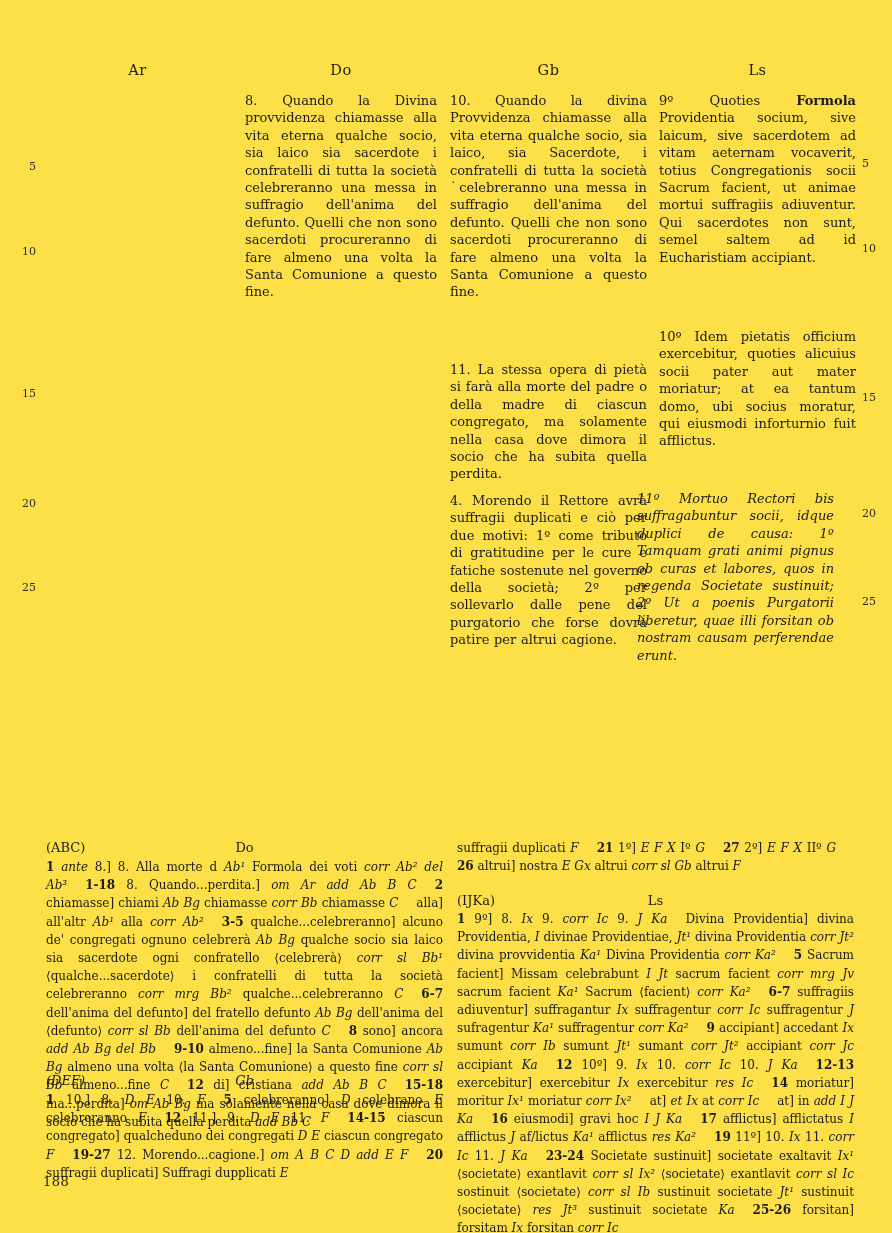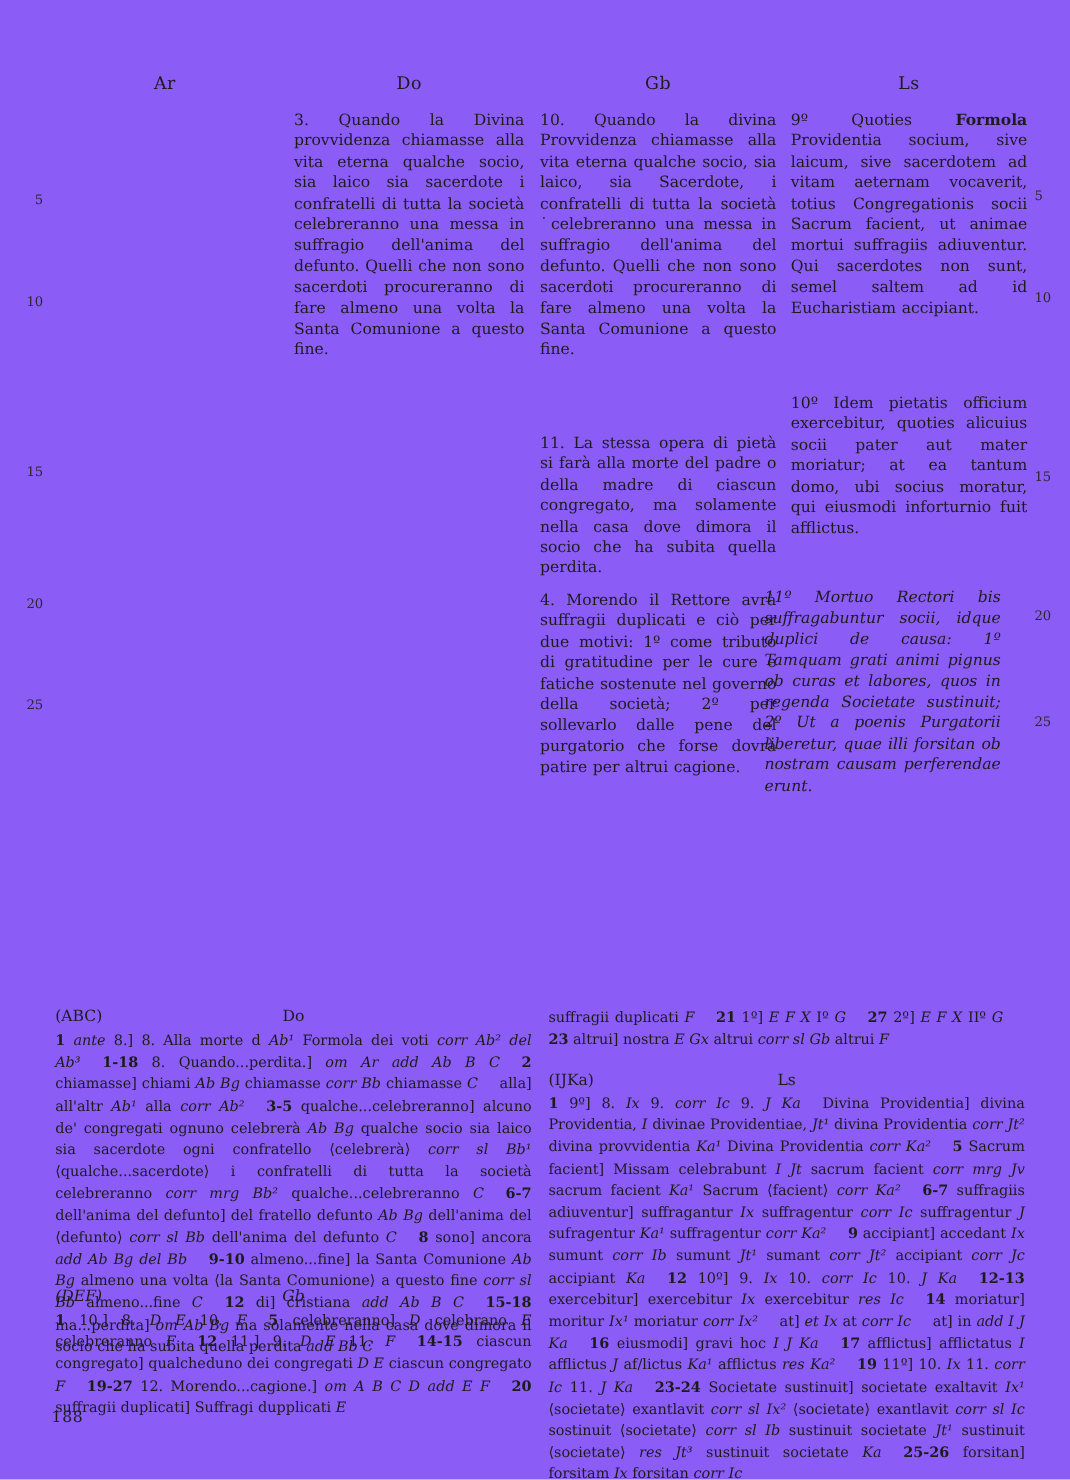--- a/index.html
+++ b/index.html
@@ -1,19 +1,19 @@
 <!DOCTYPE html>
 <html><head>
 <meta charset="utf-8">
 <style>
   html,body{margin:0;padding:0;background:#e8e8e8;}
   .page{
     position:relative;
     width:892px;height:1233px;
-    background:#8b5cf6;
+    background:#fde047;
     font-family:"DejaVu Serif", serif;
     color:#1c1c1c;
     overflow:hidden;
   }
   .colhead{
     position:absolute;top:62px;
     font-size:14.5px;letter-spacing:.5px;text-align:center;
   }
   .para{
     position:absolute;
@@ -60,21 +60,21 @@
   <span class="lineno left" style="left:12px;top:387px;">15</span>
   <span class="lineno left" style="left:12px;top:497px;">20</span>
   <span class="lineno left" style="left:12px;top:581px;">25</span>
 
   <span class="lineno right" style="left:862px;top:157px;">5</span>
   <span class="lineno right" style="left:862px;top:242px;">10</span>
   <span class="lineno right" style="left:862px;top:391px;">15</span>
   <span class="lineno right" style="left:862px;top:507px;">20</span>
   <span class="lineno right" style="left:862px;top:595px;">25</span>
 
-  <div class="para" style="left:245px;top:92px;width:192px;">3. Quando la Divina provvidenza chiamasse alla vita eterna qualche socio, sia laico sia sacerdote i confratelli di tutta la società celebreranno una messa in suffragio dell'anima del defunto. Quelli che non sono sacerdoti procureranno di fare almeno una volta la Santa Comunione a questo fine.</div>
+  <div class="para" style="left:245px;top:92px;width:192px;">8. Quando la Divina provvidenza chiamasse alla vita eterna qualche socio, sia laico sia sacerdote i confratelli di tutta la società celebreranno una messa in suffragio dell'anima del defunto. Quelli che non sono sacerdoti procureranno di fare almeno una volta la Santa Comunione a questo fine.</div>
 
   <div class="para" style="left:450px;top:92px;width:197px;">10. Quando la divina Provvidenza chiamasse alla vita eterna qualche socio, sia laico, sia Sacerdote, i confratelli di tutta la società ˙celebreranno una messa in suffragio dell'anima del defunto. Quelli che non sono sacerdoti procureranno di fare almeno una volta la Santa Comunione a questo fine.</div>
   <div class="para" style="left:450px;top:328px;width:197px;margin-top:33px;">11. La stessa opera di pietà si farà alla morte del padre o della madre di ciascun congregato, ma solamente nella casa dove dimora il socio che ha subita quella perdita.</div>
   <div class="para" style="left:450px;top:492px;width:197px;">4. Morendo il Rettore avrà suffragii duplicati e ciò per due motivi: 1º come tributo di gratitudine per le cure e fatiche sostenute nel governo della società; 2º per sollevarlo dalle pene del purgatorio che forse dovrà patire per altrui cagione.</div>
 
   <div class="para" style="left:659px;top:92px;width:197px;">9º Quoties <b>Formola</b> Providentia socium, sive laicum, sive sacerdotem ad vitam aeternam vocaverit, totius Congregationis socii Sacrum facient, ut animae mortui suffragiis adiuventur. Qui sacerdotes non sunt, semel saltem ad id Eucharistiam accipiant.</div>
   <div class="para" style="left:659px;top:328px;width:197px;">10º Idem pietatis officium exercebitur, quoties alicuius socii pater aut mater moriatur; at ea tantum domo, ubi socius moratur, qui eiusmodi inforturnio fuit afflictus.</div>
   <div class="para" style="left:637px;top:490px;width:197px;font-style:italic;">11º Mortuo Rectori bis suffragabuntur socii, idque duplici de causa: 1º Tamquam grati animi pignus ob curas et labores, quos in regenda Societate sustinuit; 2º Ut a poenis Purgatorii liberetur, quae illi forsitan ob nostram causam perferendae erunt.</div>
 
   <div class="app-header" style="left:46px;top:840px;width:397px;">
@@ -82,21 +82,21 @@
     <span class="witness">Do</span>
   </div>
   <div class="app" style="left:46px;top:858px;width:397px;"><span class="app-entry"><b>1</b> <i>ante</i> 8.] 8. Alla morte d <i>Ab¹</i> Formola dei voti <i>corr Ab² del Ab³</i></span>  <span class="app-entry"><b>1-18</b> 8. Quando...perdita.] <i>om Ar add Ab B C</i></span>  <span class="app-entry"><b>2</b> chiamasse] chiami <i>Ab Bg</i> chiamasse <i>corr Bb</i> chiamasse <i>C</i></span>  <span class="app-entry">alla] all'altr <i>Ab¹</i> alla <i>corr Ab²</i></span>  <span class="app-entry"><b>3-5</b> qualche...celebreranno] alcuno de' congregati ognuno celebrerà <i>Ab Bg</i> qualche socio sia laico sia sacerdote ogni confratello ⟨celebrerà⟩ <i>corr sl Bb¹</i> ⟨qualche...sacerdote⟩ i confratelli di tutta la società celebreranno <i>corr mrg Bb²</i> qualche...celebreranno <i>C</i></span>  <span class="app-entry"><b>6-7</b> dell'anima del defunto] del fratello defunto <i>Ab Bg</i> dell'anima del ⟨defunto⟩ <i>corr sl Bb</i> dell'anima del defunto <i>C</i></span>  <span class="app-entry"><b>8</b> sono] ancora <i>add Ab Bg del Bb</i></span>  <span class="app-entry"><b>9-10</b> almeno...fine] la Santa Comunione <i>Ab Bg</i> almeno una volta ⟨la Santa Comunione⟩ a questo fine <i>corr sl Bb</i> almeno...fine <i>C</i></span>  <span class="app-entry"><b>12</b> di] cristiana <i>add Ab B C</i></span>  <span class="app-entry"><b>15-18</b> ma...perdita] <i>om Ab Bg</i> ma solamente nella casa dove dimora il socio che ha subita quella perdita <i>add Bb C</i></span></div>
 
   <div class="app-header" style="left:46px;top:1073px;width:397px;font-style:italic;">
     <span>(DEF)</span>
     <span class="witness">Gb</span>
   </div>
   <div class="app" style="left:46px;top:1091px;width:397px;"><span class="app-entry"><b>1</b> 10.] 8. <i>D E</i> 10. <i>F</i></span>  <span class="app-entry"><b>5</b> celebreranno] <i>D</i> celebrano <i>E</i> celebreranno <i>F</i></span>  <span class="app-entry"><b>12</b> 11.] 9. <i>D E</i> 11. <i>F</i></span>  <span class="app-entry"><b>14-15</b> ciascun congregato] qualcheduno dei congregati <i>D E</i> ciascun congregato <i>F</i></span>  <span class="app-entry"><b>19-27</b> 12. Morendo...cagione.] <i>om A B C D add E F</i></span>  <span class="app-entry"><b>20</b> suffragii duplicati] Suffragi dupplicati <i>E</i></span></div>
 
-  <div class="app" style="left:457px;top:839px;width:397px;"><span class="app-entry">suffragii duplicati <i>F</i></span>  <span class="app-entry"><b>21</b> 1º] <i>E F X</i> Iº <i>G</i></span>  <span class="app-entry"><b>27</b> 2º] <i>E F X</i> IIº <i>G</i></span>  <span class="app-entry"><b>23</b> altrui] nostra <i>E Gx</i> altrui <i>corr sl Gb</i> altrui <i>F</i></span></div>
+  <div class="app" style="left:457px;top:839px;width:397px;"><span class="app-entry">suffragii duplicati <i>F</i></span>  <span class="app-entry"><b>21</b> 1º] <i>E F X</i> Iº <i>G</i></span>  <span class="app-entry"><b>27</b> 2º] <i>E F X</i> IIº <i>G</i></span>  <span class="app-entry"><b>26</b> altrui] nostra <i>E Gx</i> altrui <i>corr sl Gb</i> altrui <i>F</i></span></div>
 
   <div class="app-header" style="left:457px;top:893px;width:397px;">
     <span>(IJKa)</span>
     <span class="witness">Ls</span>
   </div>
   <div class="app" style="left:457px;top:910px;width:397px;"><span class="app-entry"><b>1</b> 9º] 8. <i>Ix</i> 9. <i>corr Ic</i> 9. <i>J Ka</i></span>  <span class="app-entry">Divina Providentia] divina Providentia, <i>I</i> divinae Providentiae, <i>Jt¹</i> divina Providentia <i>corr Jt²</i> divina provvidentia <i>Ka¹</i> Divina Providentia <i>corr Ka²</i></span>  <span class="app-entry"><b>5</b> Sacrum facient] Missam celebrabunt <i>I Jt</i> sacrum facient <i>corr mrg Jv</i> sacrum facient <i>Ka¹</i> Sacrum ⟨facient⟩ <i>corr Ka²</i></span>  <span class="app-entry"><b>6-7</b> suffragiis adiuventur] suffragantur <i>Ix</i> suffragentur <i>corr Ic</i> suffragentur <i>J</i> sufragentur <i>Ka¹</i> suffragentur <i>corr Ka²</i></span>  <span class="app-entry"><b>9</b> accipiant] accedant <i>Ix</i> sumunt <i>corr Ib</i> sumunt <i>Jt¹</i> sumant <i>corr Jt²</i> accipiant <i>corr Jc</i> accipiant <i>Ka</i></span>  <span class="app-entry"><b>12</b> 10º] 9. <i>Ix</i> 10. <i>corr Ic</i> 10. <i>J Ka</i></span>  <span class="app-entry"><b>12-13</b> exercebitur] exercebitur <i>Ix</i> exercebitur <i>res Ic</i></span>  <span class="app-entry"><b>14</b> moriatur] moritur <i>Ix¹</i> moriatur <i>corr Ix²</i></span>  <span class="app-entry">at] <i>et Ix</i> at <i>corr Ic</i></span>  <span class="app-entry">at] in <i>add I J Ka</i></span>  <span class="app-entry"><b>16</b> eiusmodi] gravi hoc <i>I J Ka</i></span>  <span class="app-entry"><b>17</b> afflictus] afflictatus <i>I</i> afflictus <i>J</i> af/lictus <i>Ka¹</i> afflictus <i>res Ka²</i></span>  <span class="app-entry"><b>19</b> 11º] 10. <i>Ix</i> 11. <i>corr Ic</i> 11. <i>J Ka</i></span>  <span class="app-entry"><b>23-24</b> Societate sustinuit] societate exaltavit <i>Ix¹</i> ⟨societate⟩ exantlavit <i>corr sl Ix²</i> ⟨societate⟩ exantlavit <i>corr sl Ic</i> sostinuit ⟨societate⟩ <i>corr sl Ib</i> sustinuit societate <i>Jt¹</i> sustinuit ⟨societate⟩ <i>res Jt³</i> sustinuit societate <i>Ka</i></span>  <span class="app-entry"><b>25-26</b> forsitan] forsitam <i>Ix</i> forsitan <i>corr Ic</i></span></div>
 
   <div class="pagenum" style="left:43px;top:1174px;">188</div>
 
 </div>

